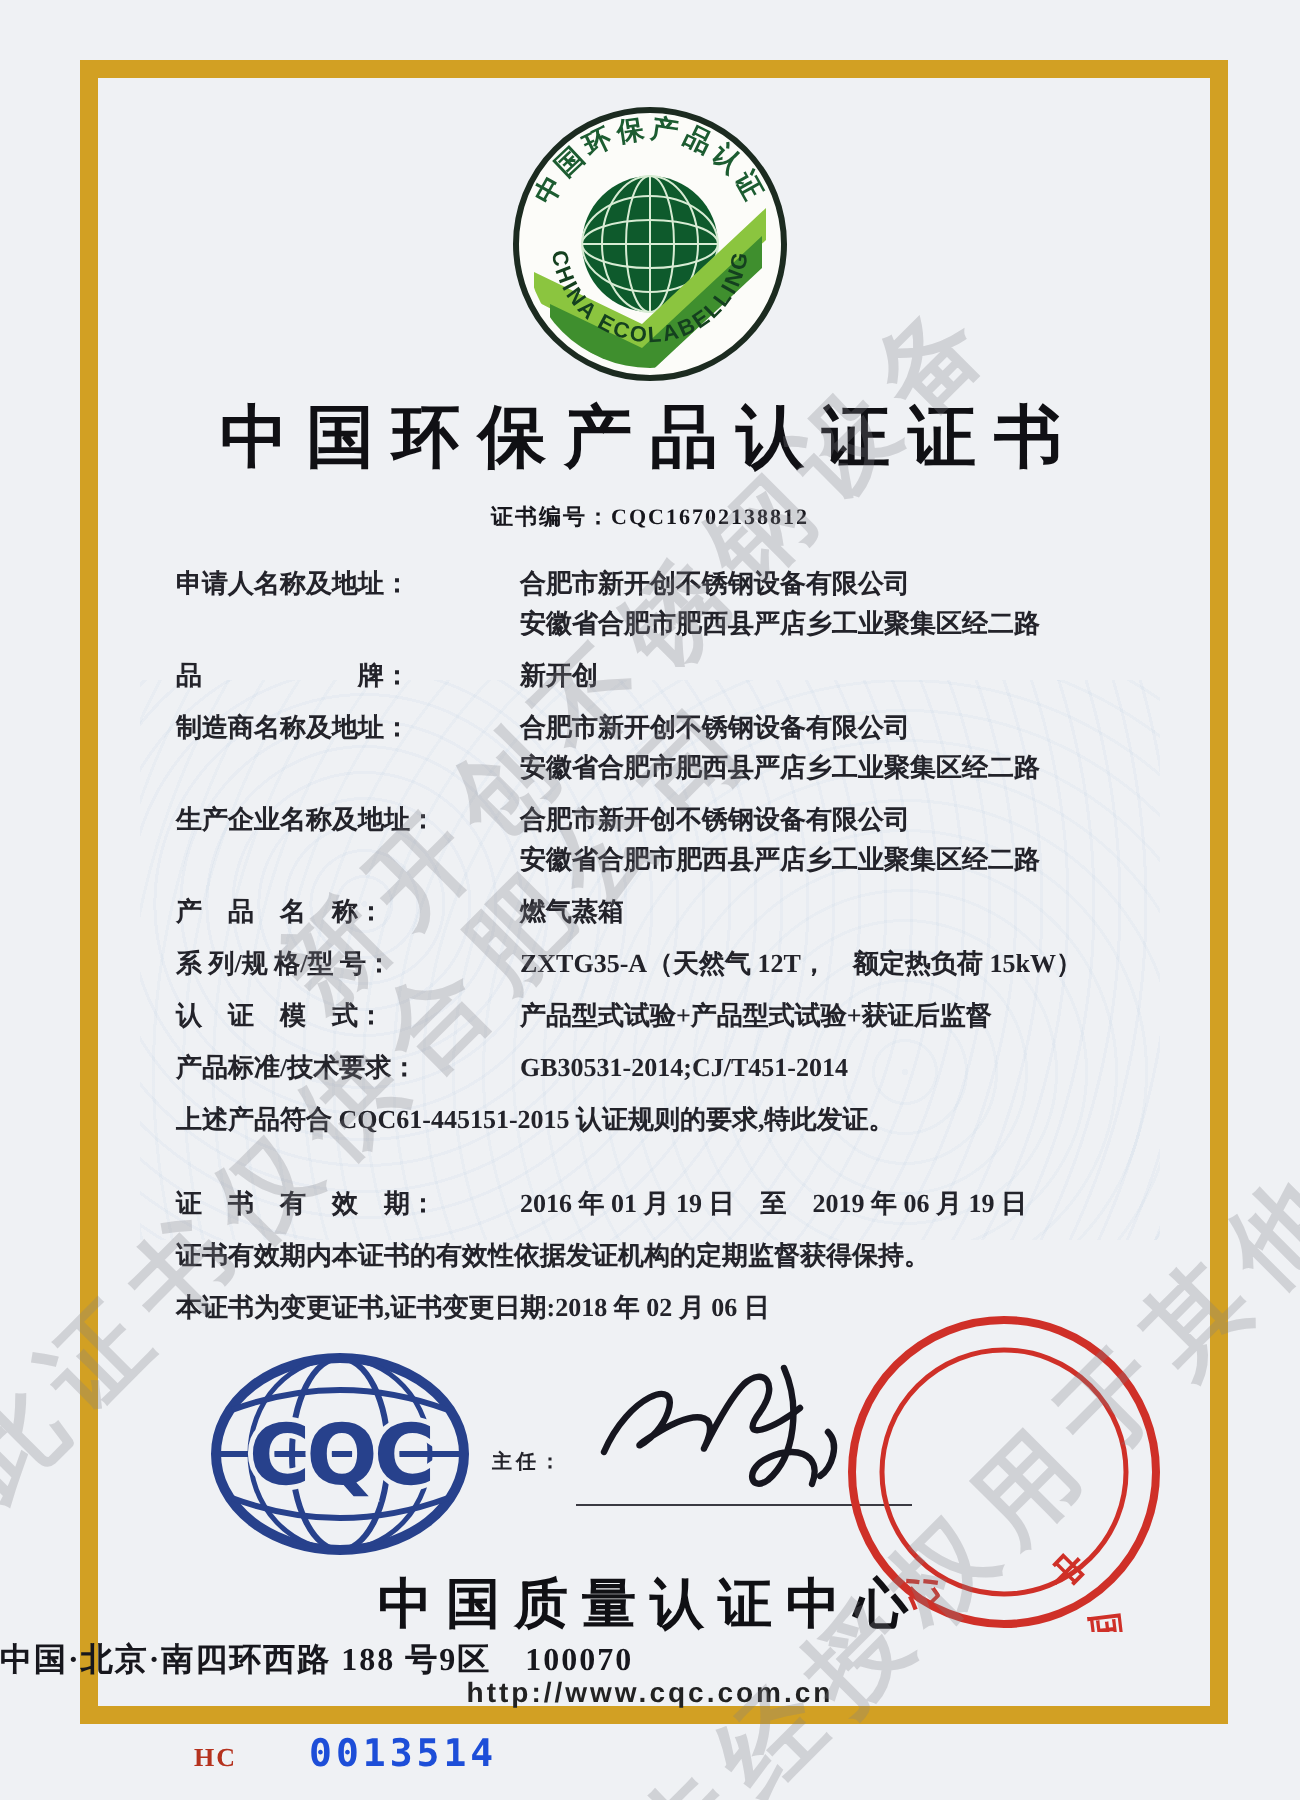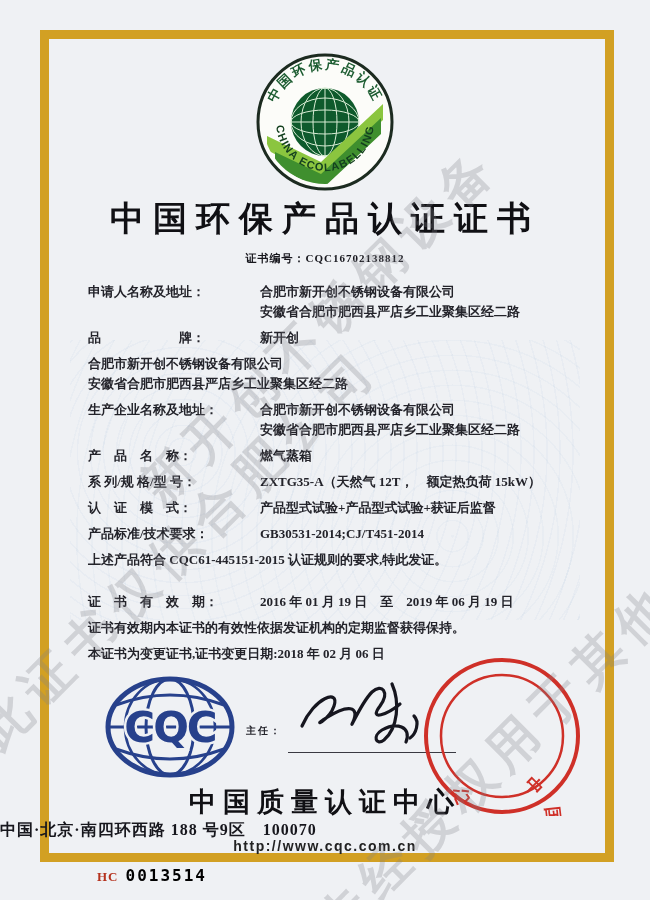--- a/index.html
+++ b/index.html
@@ -67,26 +67,26 @@
   .org-address{
     position:absolute;top:820px;left:0;width:100%;text-align:left;
     font-size:16px;font-weight:700;color:#17171d;letter-spacing:1px;
   }
   .org-url{
     position:absolute;top:838px;left:0;width:100%;text-align:center;
     font-size:14px;font-weight:700;color:#222;letter-spacing:1.5px;
     font-family:"Liberation Sans",sans-serif;
   }
   .serial{
-    position:absolute;left:97px;top:866px;display:flex;align-items:baseline;gap:7px;
+    position:absolute;left:97px;top:866px;display:flex;align-items:baseline;gap:25px;
   }
   .serial .pfx{font-size:13px;font-weight:700;color:#b5321e;letter-spacing:1px;}
   .serial .num{
-    font-family:"DejaVu Sans Mono",monospace;font-size:16px;font-weight:700;
-    color:#000000;letter-spacing:2px;
+    font-family:"DejaVu Sans Mono",monospace;font-size:19px;font-weight:700;
+    color:#1d4ed8;letter-spacing:2px;margin-left:11px;
   }
   
   .wm{
     position:absolute;white-space:nowrap;pointer-events:none;z-index:50;
     font-size:50px;font-weight:700;letter-spacing:10px;
     color:rgba(128,130,138,.28);
     transform:rotate(-45deg);transform-origin:0 50%;
   }
   .wm1{left:-12px;top:706px;}
   .wm2{left:150px;top:462px;}
@@ -145,20 +145,21 @@
       </div>
     </div>
     <div class="frow">
       <div class="flabel">品　　　　　　牌：</div>
       <div class="fvalue">
         <div>新开创</div>
         <div></div>
       </div>
     </div>
     <div class="frow">
+      <div class="flabel">制造商名称及地址：</div>
       <div class="fvalue">
         <div>合肥市新开创不锈钢设备有限公司</div>
         <div>安徽省合肥市肥西县严店乡工业聚集区经二路</div>
       </div>
     </div>
     <div class="frow">
       <div class="flabel">生产企业名称及地址：</div>
       <div class="fvalue">
         <div>合肥市新开创不锈钢设备有限公司</div>
         <div>安徽省合肥市肥西县严店乡工业聚集区经二路</div>

